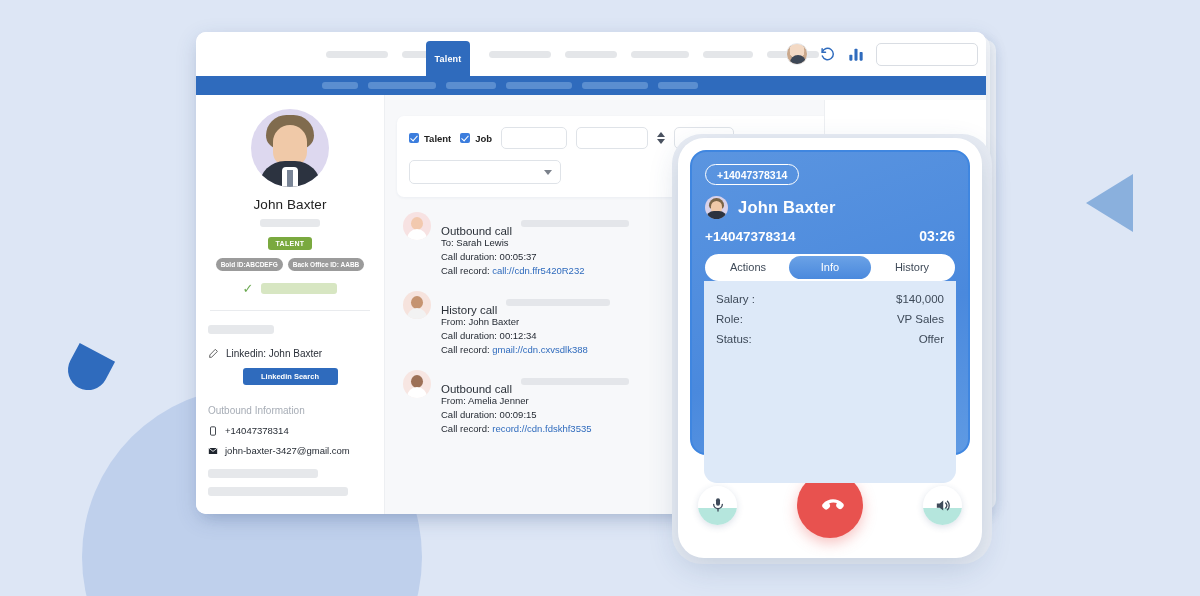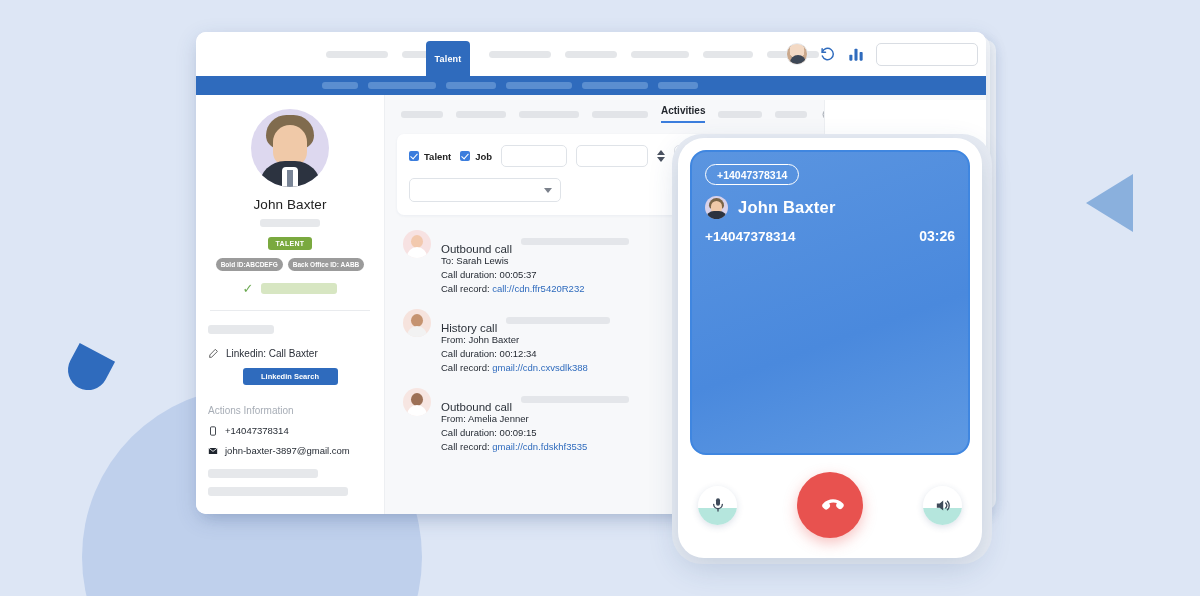--- a/index.html
+++ b/index.html
@@ -379,55 +379,42 @@
       <div class="checkrow">
         <span class="tick">✓</span>
         <div class="green-stub"></div>
       </div>
       <div class="divider"></div>
       <div class="stub short-stub"></div>
       <div class="linkedin-row">
         <svg class="pencil-icon" viewBox="0 0 24 24" fill="none" stroke="#444" stroke-width="1.8" stroke-linecap="round">
           <path d="M16.5 3.5 20.5 7.5 8 20 3.5 20.5 4 16z"></path>
         </svg>
-        <span>Linkedin: Call Baxter</span>
+        <span>Linkedin: John Baxter</span>
       </div>
       <div class="linkedin-btn">Linkedin Search</div>
-      <div class="contact-title">Actions Information</div>
+      <div class="contact-title">Outbound Information</div>
       <div class="contact-row">
         <svg class="ci" viewBox="0 0 24 24" fill="none" stroke="#1f252e" stroke-width="2">
           <rect x="6" y="2" width="12" height="20" rx="2.5"></rect>
         </svg>
         <span>+14047378314</span>
       </div>
       <div class="contact-row">
         <svg class="ci" viewBox="0 0 24 24" fill="#1f252e">
           <path d="M2 5h20v14H2z" fill="#1f252e"></path>
             <path d="M2 5l10 8 10-8" stroke="#fff" stroke-width="2" fill="none"></path>
         </svg>
-        <span>john-baxter-3897@gmail.com</span>
+        <span>john-baxter-3427@gmail.com</span>
       </div>
       <div class="stub cstub1"></div>
       <div class="stub cstub2"></div>
     </div>
 
     <div class="content">
-      <div class="tabs-row">
-        <div class="tab-stub" style="width:42px;"></div>
-        <div class="tab-stub" style="width:50px;"></div>
-        <div class="tab-stub" style="width:60px;"></div>
-        <div class="tab-stub" style="width:56px;"></div>
-        <div class="tab-active">Activities</div>
-        <div class="tab-stub" style="width:44px;"></div>
-        <div class="tab-stub" style="width:32px;"></div>
-        <svg class="plus-icon" viewBox="0 0 24 24" fill="none" stroke="#9aa0a9" stroke-width="1.8">
-          <circle cx="12" cy="12" r="10"></circle>
-            <path d="M12 7v10M7 12h10" stroke-linecap="round"></path>
-        </svg>
-      </div>
 
       <div class="filter-card">
         <div class="filter-line">
           <div class="chk"></div>
           <span class="chk-label">Talent</span>
           <div class="chk"></div>
           <span class="chk-label">Job</span>
           <input class="f-input f-in-a" style="">
           <input class="f-input f-in-b" style="">
           <div class="spin">
@@ -486,21 +473,21 @@
           </div>
         <div class="act-main">
           <div class="act-title-row">
             <div class="act-title">Outbound call</div>
             <div class="act-title-stub" style="width:108px;"></div>
           </div>
           <div class="act-line">From: Amelia Jenner</div>
           <div class="act-line">Call duration: 00:09:15</div>
           <div class="act-line">
             <span>Call record:</span>
-            <span class="act-link">gmail://cdn.fdskhf3535</span>
+            <span class="act-link">record://cdn.fdskhf3535</span>
           </div>
         </div>
       </div>
     </div>
 
     <div class="right-sliver">
       <div class="sliver-stub"></div>
     </div>
   </div>
 </div>
@@ -514,20 +501,39 @@
           <div class="h"></div>
           <div class="f"></div>
           <div class="s"></div>
         </div>
       <div class="caller-name">John Baxter</div>
     </div>
     <div class="num-time-row">
       <div class="n">+14047378314</div>
       <div class="t">03:26</div>
     </div>
+    <div class="seg">
+      <div class="seg-item">Actions</div>
+      <div class="seg-item active">Info</div>
+      <div class="seg-item">History</div>
+    </div>
+    <div class="info-pane">
+      <div class="info-row">
+        <span>Salary :</span>
+        <span class="v">$140,000</span>
+      </div>
+      <div class="info-row">
+        <span>Role:</span>
+        <span class="v">VP Sales</span>
+      </div>
+      <div class="info-row">
+        <span>Status:</span>
+        <span class="v">Offer</span>
+      </div>
+    </div>
   </div>
 
   <div class="controls">
     <div class="ctl">
       <svg width="16" height="16" viewBox="0 0 24 24" fill="none" stroke="#3e4a59" stroke-width="2" stroke-linecap="round">
         <rect x="9" y="2" width="6" height="11" rx="3" fill="#3e4a59" stroke="none"></rect>
         <path d="M5.5 11a6.5 6.5 0 0 0 13 0"></path>
           <path d="M12 17.5V21"></path>
       </svg>
     </div>

